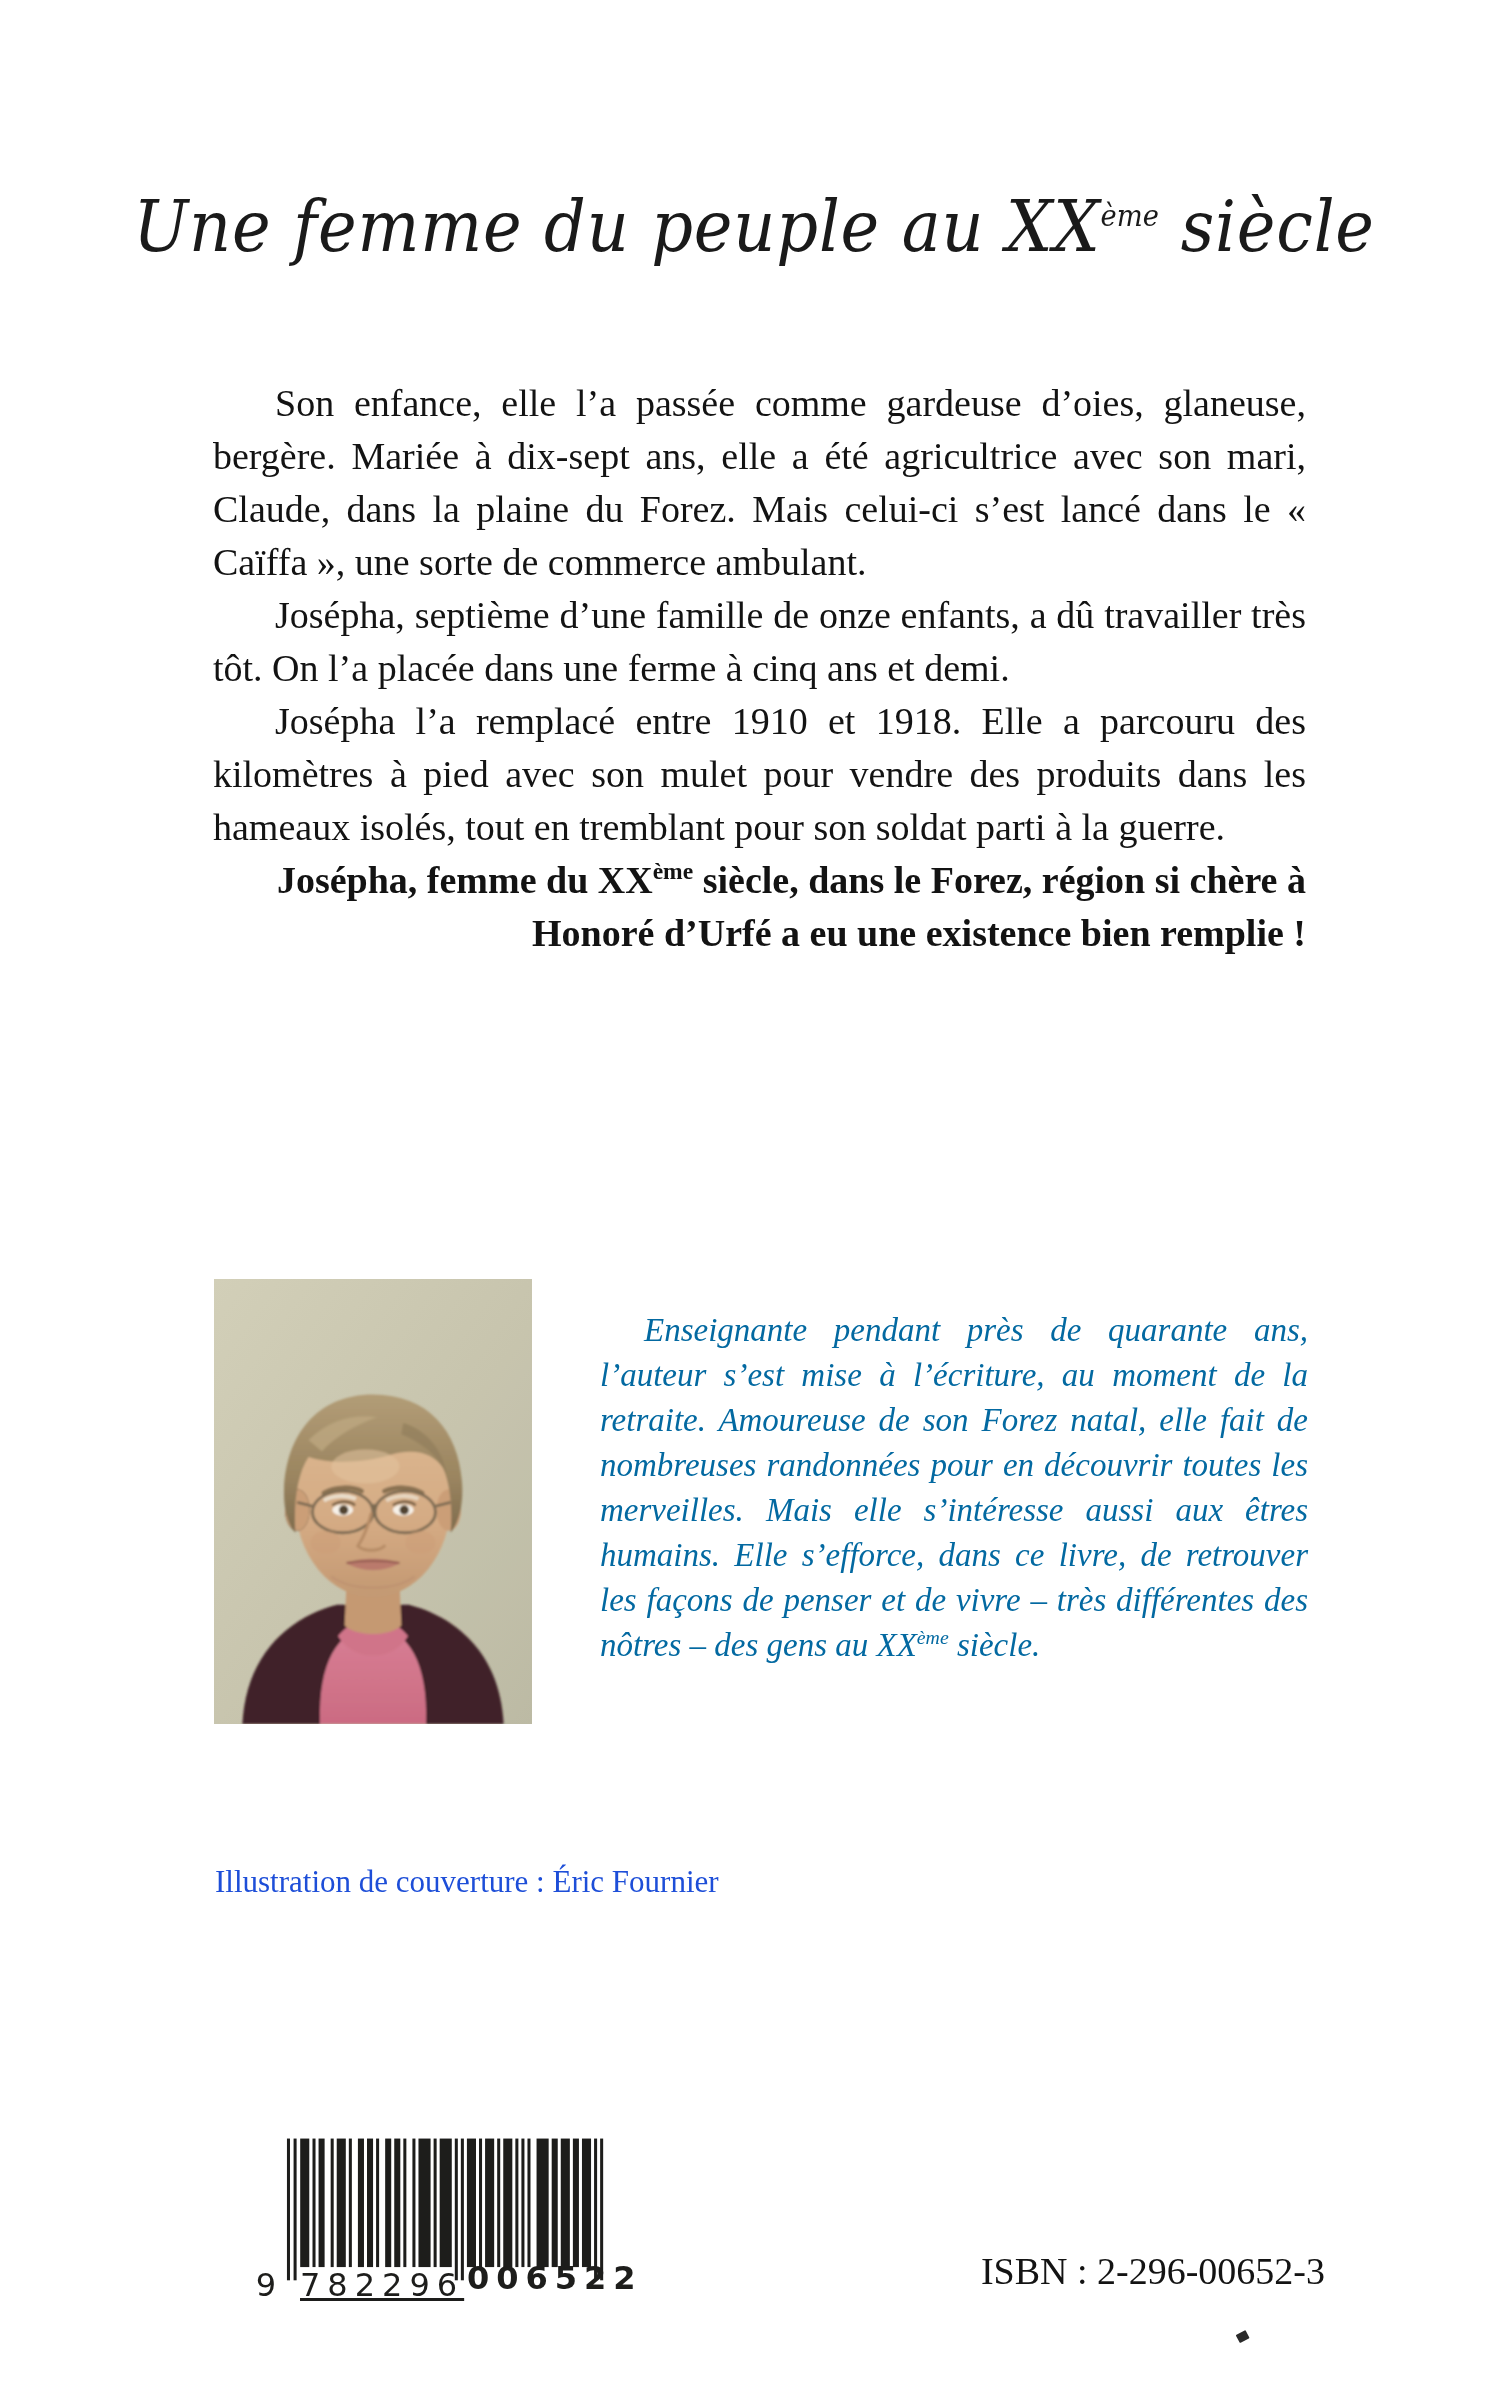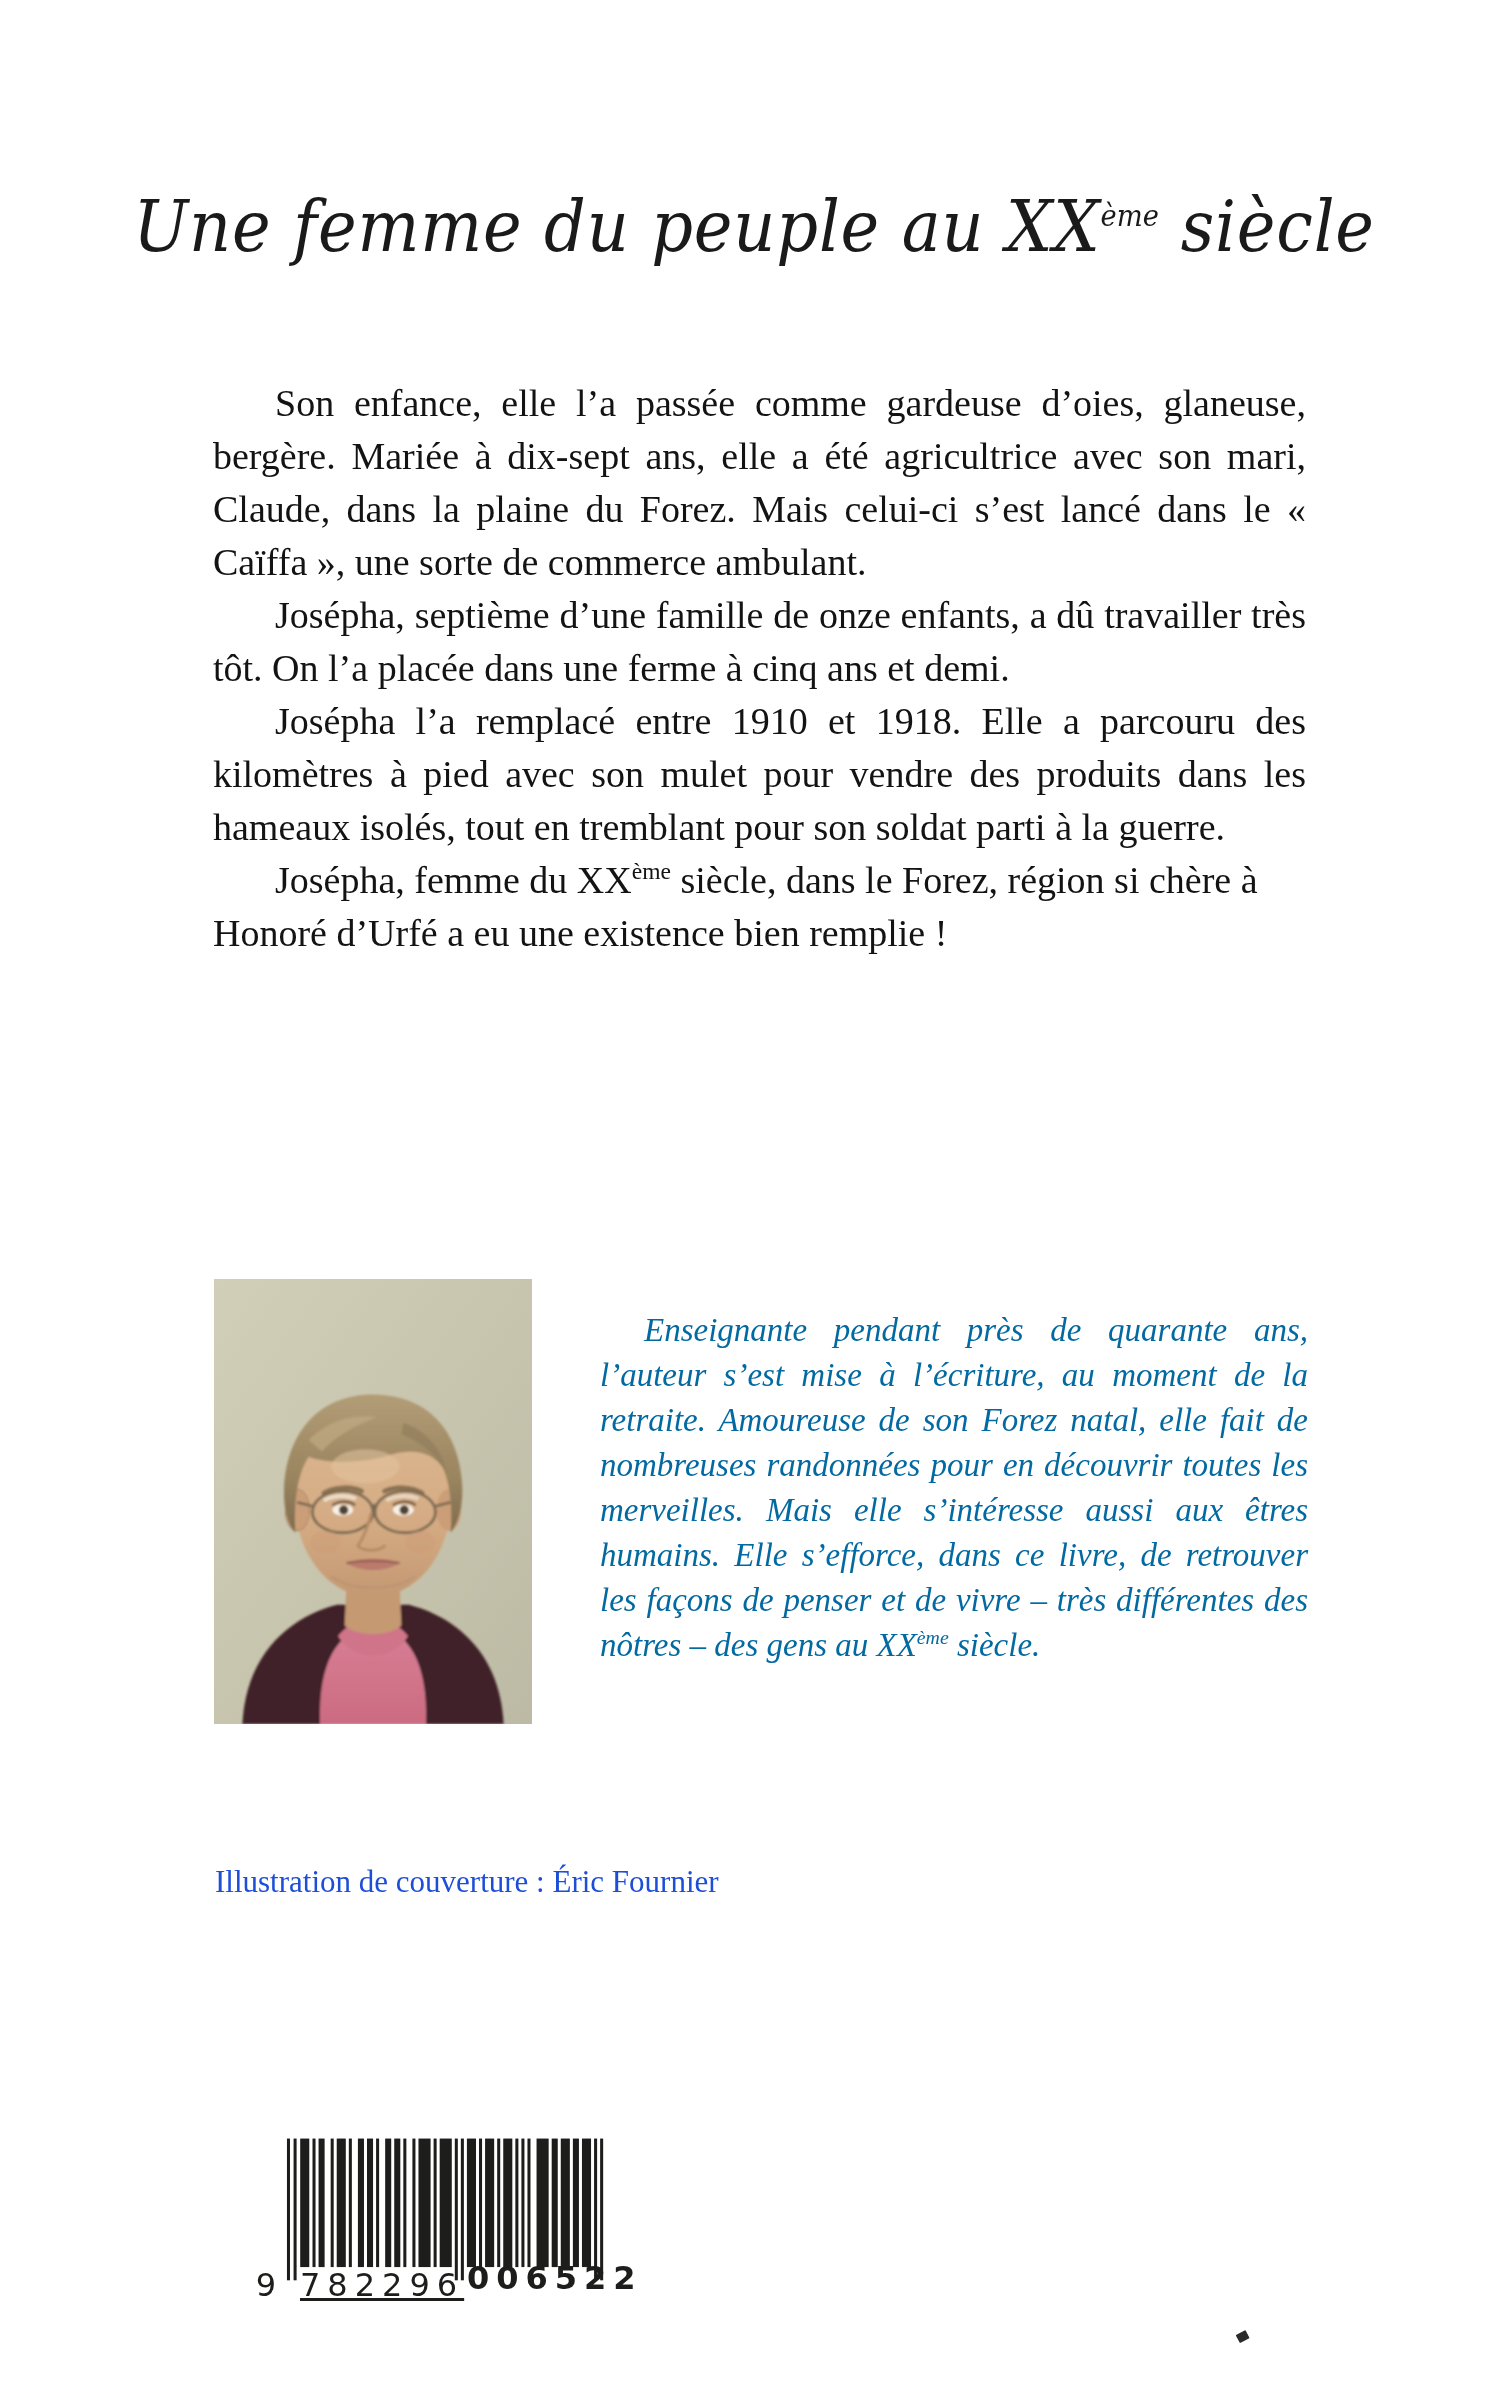--- a/index.html
+++ b/index.html
@@ -48,21 +48,21 @@
     font-size: 38px;
     line-height: 53px;
     text-align: justify;
     text-justify: inter-word;
     color: #131313;
   }
   .blurb p {
     margin: 0;
     text-indent: 62px;
   }
-  .blurb p:last-child { text-align: left; }
+  .blurb p:last-child { text-align: right; font-weight: bold; }
   .blurb .sup {
     font-size: 0.62em;
     vertical-align: super;
     line-height: 0;
   }
 
   
   .author-photo {
     position: absolute;
     left: 214px;
@@ -291,15 +291,16 @@
     </g>
   </svg>
   <div style="position:absolute;left:0;top:0;width:369px;height:189px;">
     <span style="position:absolute;left:4.7px;top:135px;font-family:'DejaVu Sans','Liberation Sans',sans-serif;font-size:32px;color:#1d1d1b;">9</span>
     <span style="position:absolute;left:49px;top:135px;font-family:'DejaVu Sans','Liberation Sans',sans-serif;font-size:32px;letter-spacing:7px;color:#1d1d1b;text-decoration:underline;">782296</span>
     <span style="position:absolute;left:216px;top:128px;font-family:'DejaVu Sans','Liberation Sans',sans-serif;font-size:32px;letter-spacing:7px;color:#1d1d1b;font-weight:bold;">006522</span>
   </div>
 </div>
 
 <div class="isbn-block">
+  <span class="isbn-line">ISBN : 2-296-00652-3</span>
 </div>
 <div class="scan-speck"></div>
 
 
 </body></html>

